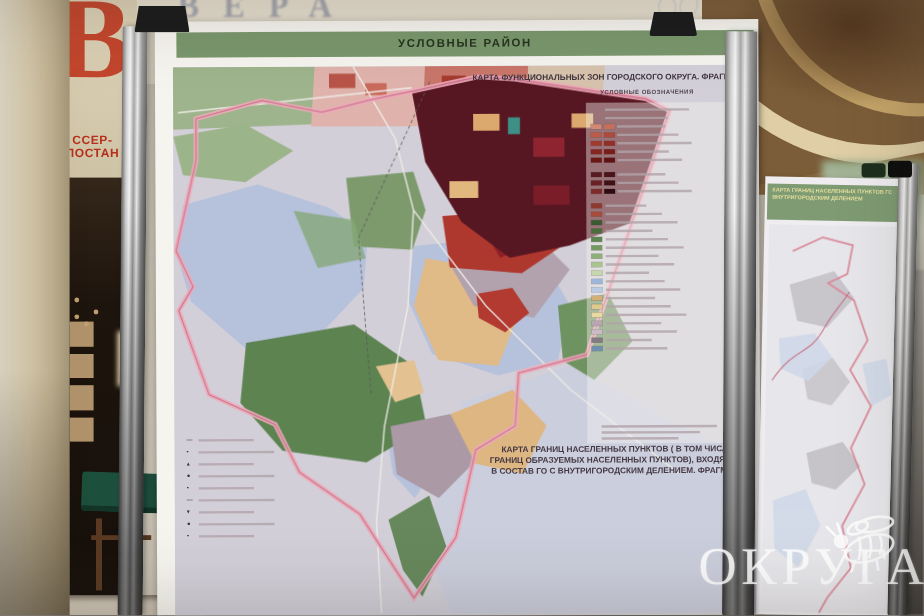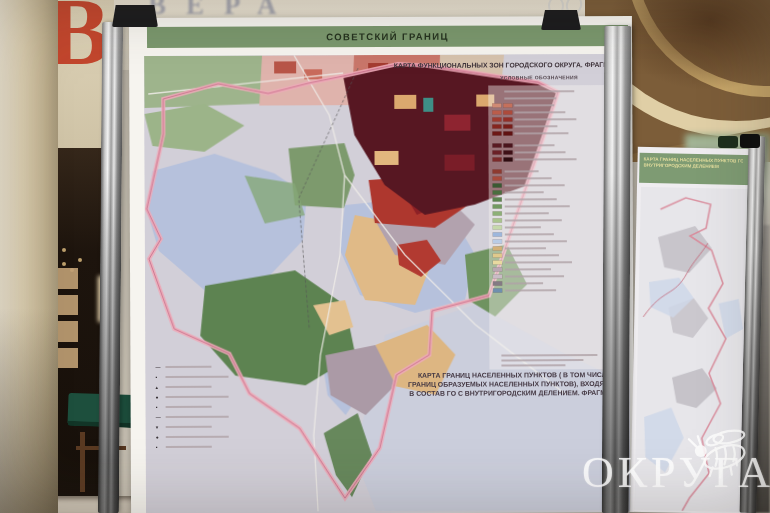--- a/index.html
+++ b/index.html
@@ -125,20 +125,21 @@
     <div class="arch-band1"></div>
     <div class="arch-band2"></div>
     <div class="arch-shadow"></div>
     <div class="arch-base"></div>
   </div>
   <div class="abs bg-stand"></div>
   <div class="abs bg-right-strip"></div>
 
   <div class="abs left-poster">
     <div class="poster-letter">В</div>
+    <div class="poster-text">ССЕР-ПОСТАН</div>
   </div>
 
   <div class="abs doorway">
     <div class="chandelier">
       <i style="left:24px;top:0"></i>
         <i style="left:8px;top:10px"></i>
         <i style="left:40px;top:10px"></i>
       <i style="left:16px;top:20px"></i>
         <i style="left:32px;top:20px"></i>
         <i style="left:24px;top:14px"></i>
@@ -159,21 +160,21 @@
   <div class="abs furniture">
     <i style="left:4px;top:8px;width:5px;height:60px"></i>
     <i style="left:34px;top:4px;width:5px;height:64px"></i>
     <i style="left:0;top:22px;width:50px;height:4px"></i>
   </div>
   <div class="abs floor-strip"></div>
   <div class="abs left-column"></div>
 
   <div class="abs main-board">
     <div class="green-header">
-      <span>СОВЕТСКИЙ ГРАНИЦ</span>
+      <span>УСЛОВНЫЕ РАЙОН</span>
     </div>
     <div class="map-area">
 
       <svg width="484" height="456" viewBox="0 0 484 456">
         <rect x="0" y="0" width="484" height="456" fill="#d2cfd8"></rect>
 
         <g>
           <polygon points="0,0 125,0 120,48 0,52" fill="#9eb48c"></polygon>
           <polygon points="118,0 215,0 210,50 115,50" fill="#dfb3ac"></polygon>
           <polygon points="210,0 300,0 296,42 208,44" fill="#c9766a"></polygon>

